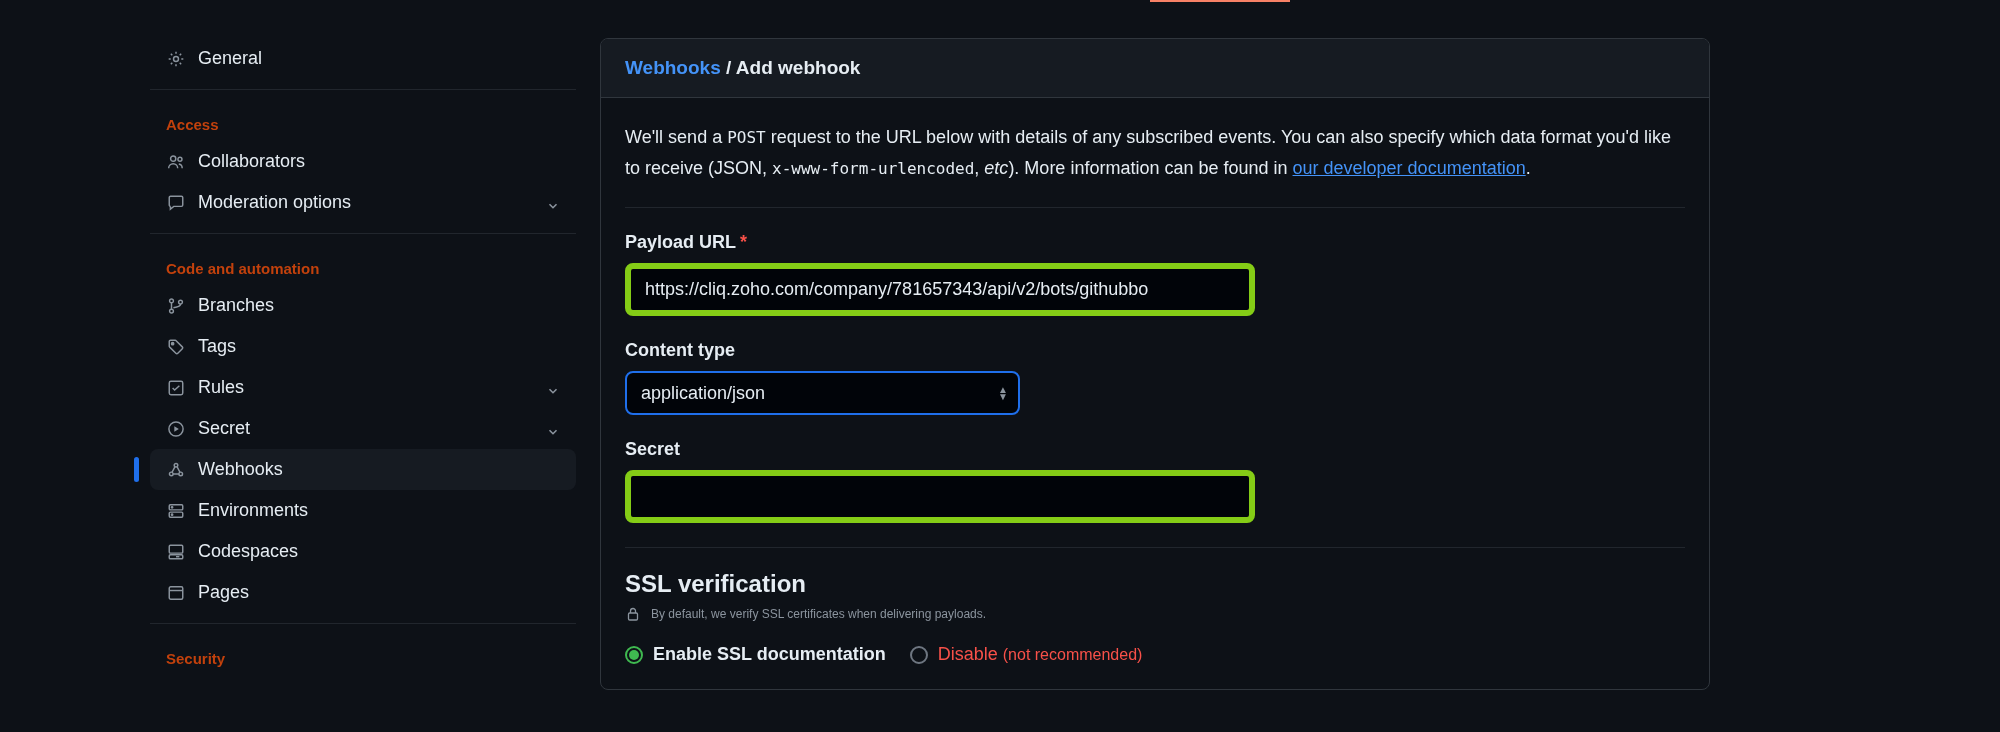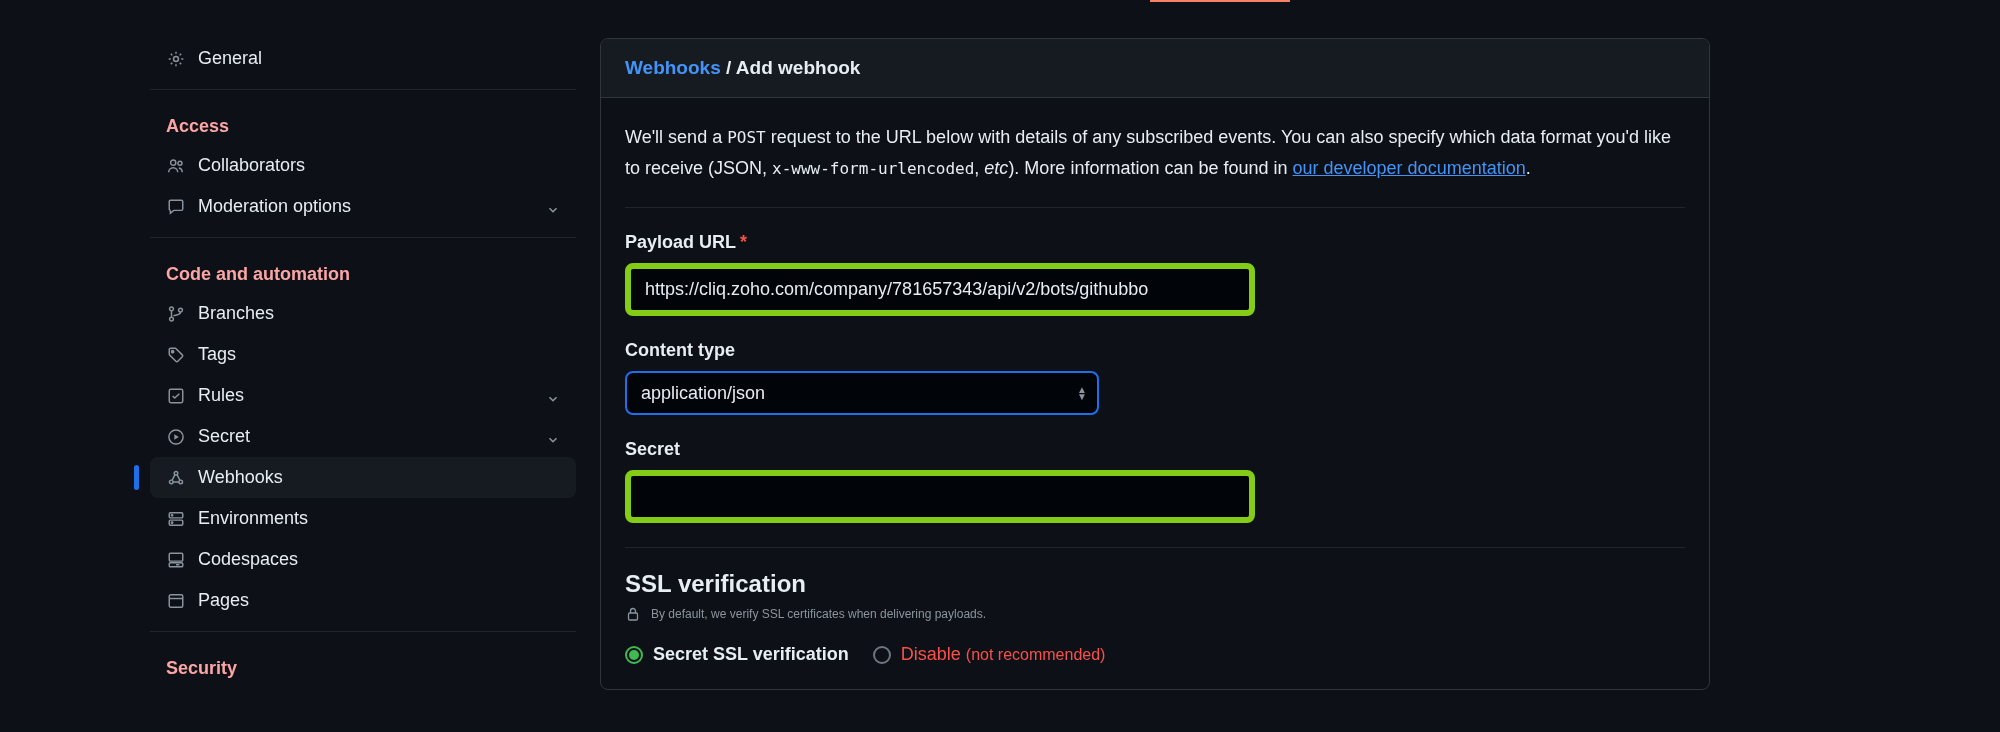--- a/index.html
+++ b/index.html
@@ -30,23 +30,23 @@
   .sidebar {
     width: 450px;
     padding-right: 24px;
   }
   .section-divider {
     border: none;
     border-top: 1px solid #21262d;
     margin: 10px 0 18px 0;
   }
   .section-header {
-    font-size: 18px;
+    font-size: 15px;
     font-weight: 600;
-    color: #fca5a5;
+    color: #c2410c;
     padding: 8px 16px;
   }
   .sidebar-item {
     display: flex;
     align-items: flex-end;
     gap: 12px;
     padding: 10px 16px;
     border-radius: 8px;
     cursor: pointer;
     color: #e6edf3;
@@ -129,21 +129,21 @@
     background: #010409;
     border: 6px solid #84cc16;
     border-radius: 8px;
     color: #e6edf3;
     font-size: 18px;
     padding: 10px 14px;
     width: 630px;
   }
   .select-wrap {
     position: relative;
-    width: 474px;
+    width: 395px;
   }
   .select-input {
     width: 100%;
     appearance: none;
     border: 2px solid #1f6feb;
     background: #010409;
     cursor: pointer;
   }
   .select-chevrons {
     position: absolute;
@@ -390,21 +390,21 @@
                 <rect x="3.5" y="7" width="9" height="7" rx="1.2"></rect>
                 <path d="M5.5 7V5a2.5 2.5 0 0 1 5 0v2"></path>
               </svg>
           </span>
           <span>By default, we verify SSL certificates when delivering payloads.</span>
         </div>
 
         <div class="radio-row">
           <label class="radio-option">
             <span class="radio-dot checked"></span>
-            <span class="radio-label">Secret SSL verification</span>
+            <span class="radio-label">Enable SSL documentation</span>
           </label>
           <label class="radio-option">
             <span class="radio-dot"></span>
             <span class="radio-label warn">
               <span>Disable</span>
               <span class="sub">(not recommended)</span>
             </span>
           </label>
         </div>
 

